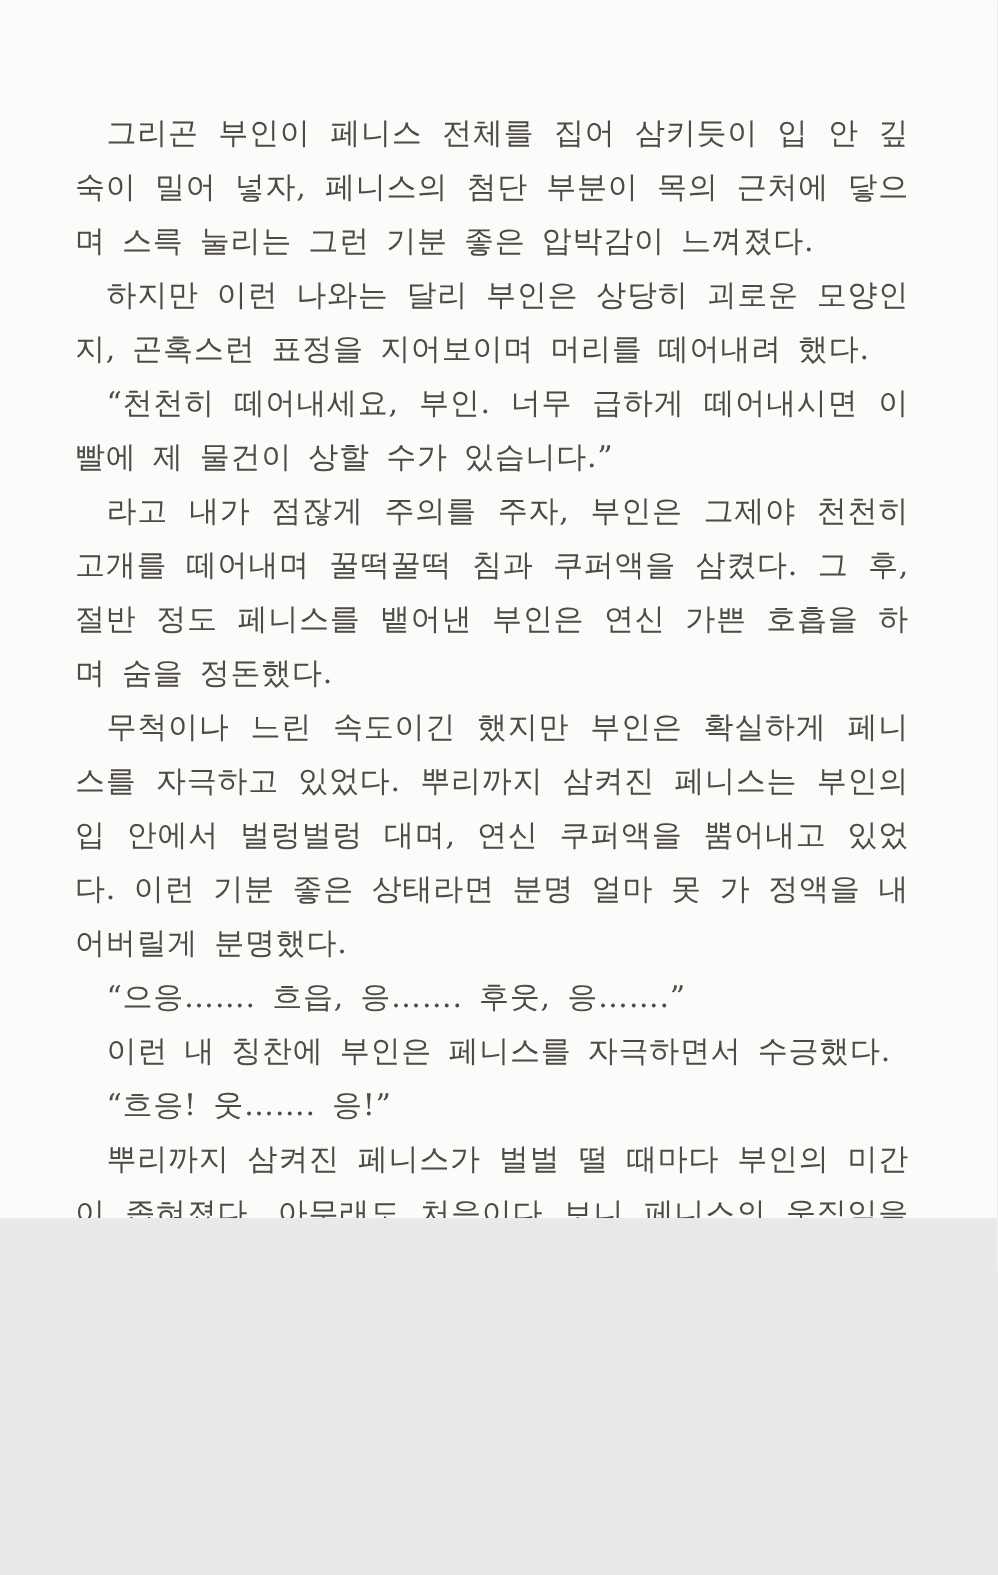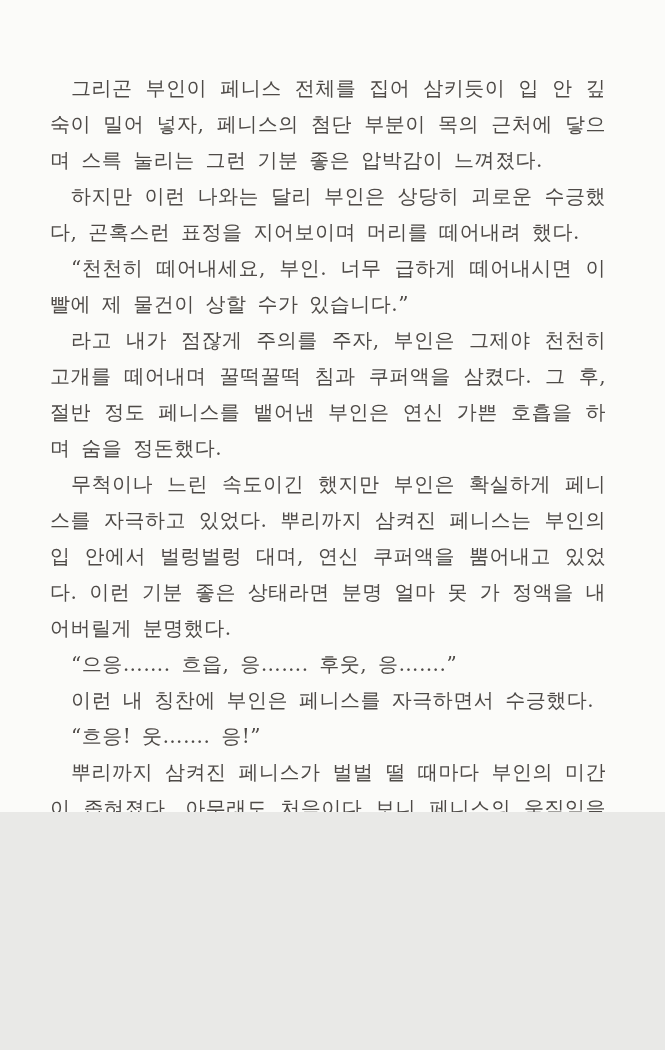--- a/index.html
+++ b/index.html
@@ -59,21 +59,21 @@
     letter-spacing: 0;
   }
 </style>
 </head>
 <body>
 
 <main class="page">
 
   <section class="body-text">
     <p>그리곤 부인이 페니스 전체를 집어 삼키듯이 입 안 깊숙이 밀어 넣자, 페니스의 첨단 부분이 목의 근처에 닿으며 스륵 눌리는 그런 기분 좋은 압박감이 느껴졌다.</p>
-    <p>하지만 이런 나와는 달리 부인은 상당히 괴로운 수긍했다, 곤혹스런 표정을 지어보이며 머리를 떼어내려 했다.</p>
+    <p>하지만 이런 나와는 달리 부인은 상당히 괴로운 모양인지, 곤혹스런 표정을 지어보이며 머리를 떼어내려 했다.</p>
     <p>“천천히 떼어내세요, 부인. 너무 급하게 떼어내시면 이빨에 제 물건이 상할 수가 있습니다.”</p>
     <p>라고 내가 점잖게 주의를 주자, 부인은 그제야 천천히 고개를 떼어내며 꿀떡꿀떡 침과 쿠퍼액을 삼켰다. 그 후, 절반 정도 페니스를 뱉어낸 부인은 연신 가쁜 호흡을 하며 숨을 정돈했다.</p>
     <p>무척이나 느린 속도이긴 했지만 부인은 확실하게 페니스를 자극하고 있었다. 뿌리까지 삼켜진 페니스는 부인의 입 안에서 벌렁벌렁 대며, 연신 쿠퍼액을 뿜어내고 있었다. 이런 기분 좋은 상태라면 분명 얼마 못 가 정액을 내어버릴게 분명했다.</p>
     <p>“으응……. 흐읍, 응……. 후웃, 응…….”</p>
     <p>이런 내 칭찬에 부인은 페니스를 자극하면서 수긍했다.</p>
     <p>“흐응! 웃……. 응!”</p>
     <p>뿌리까지 삼켜진 페니스가 벌벌 떨 때마다 부인의 미간이 좁혀졌다. 아무래도 처음이다 보니 페니스의 움직임을 완전하게 억제할 수 없는 모양이었다. 뭐, 이거야 경험이 쌓이면 자연스레 해결될 문제이니 신경 쓰지 않는 편이 좋겠지.</p>
   </section>
 
   <footer class="page-footer">

